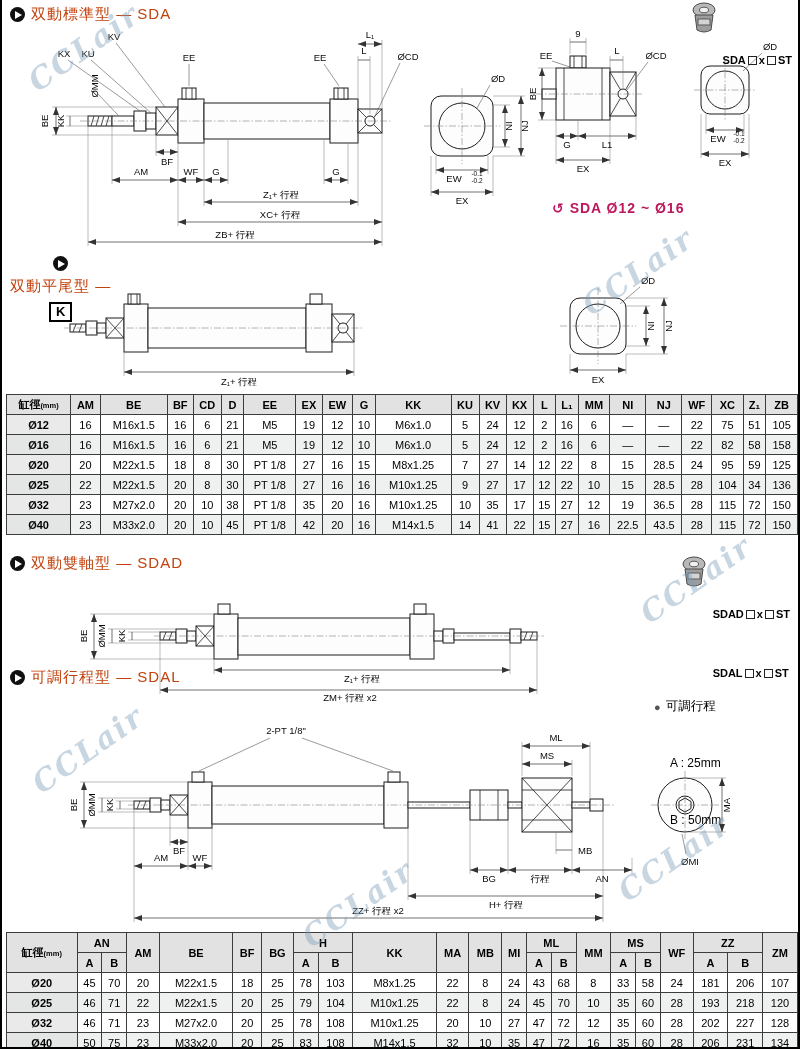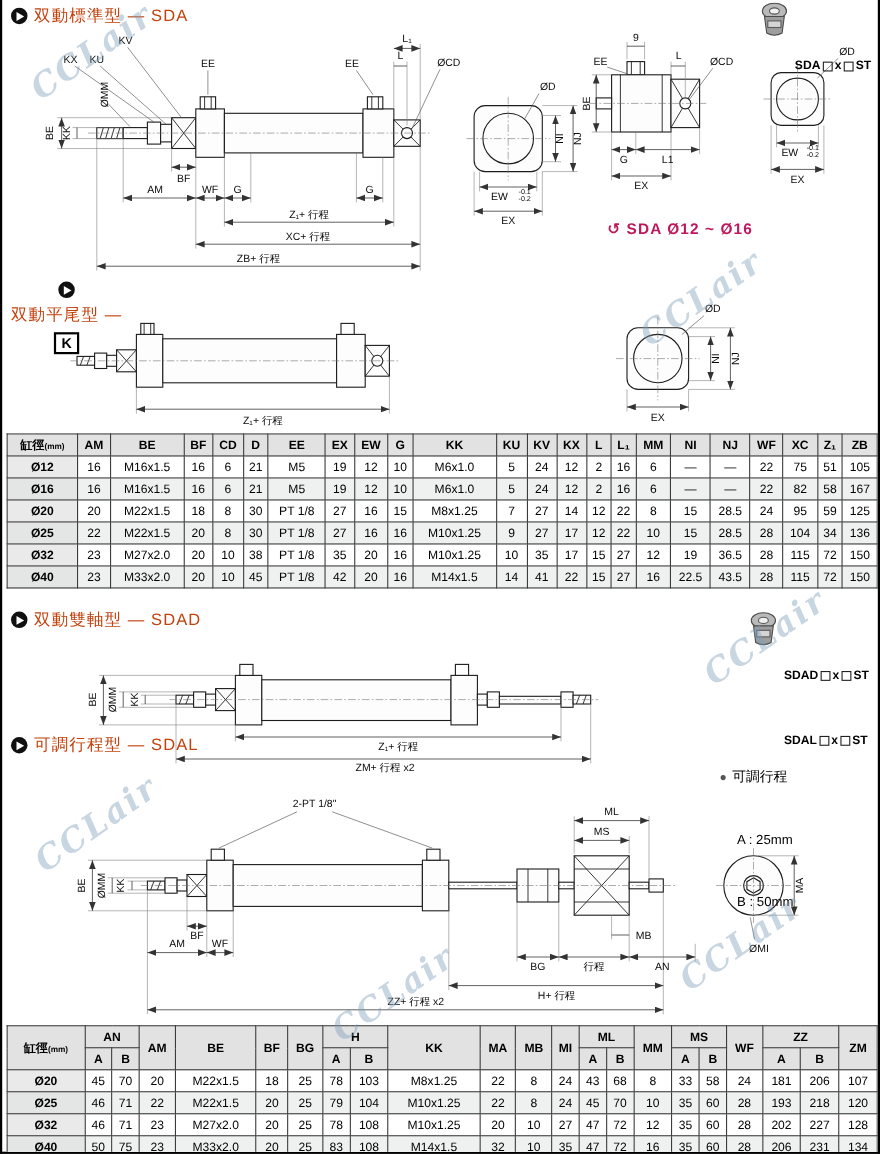--- a/index.html
+++ b/index.html
@@ -395,21 +395,21 @@
           <td>24</td>
           <td>12</td>
           <td>2</td>
           <td>16</td>
           <td>6</td>
           <td>—</td>
           <td>—</td>
           <td>22</td>
           <td>82</td>
           <td>58</td>
-          <td>167</td>
+          <td>158</td>
         </tr>
         <tr>
           <th>Ø20</th>
           <td>20</td>
           <td>M22x1.5</td>
           <td>18</td>
           <td>8</td>
           <td>30</td>
           <td>PT 1/8</td>
           <td>27</td>

